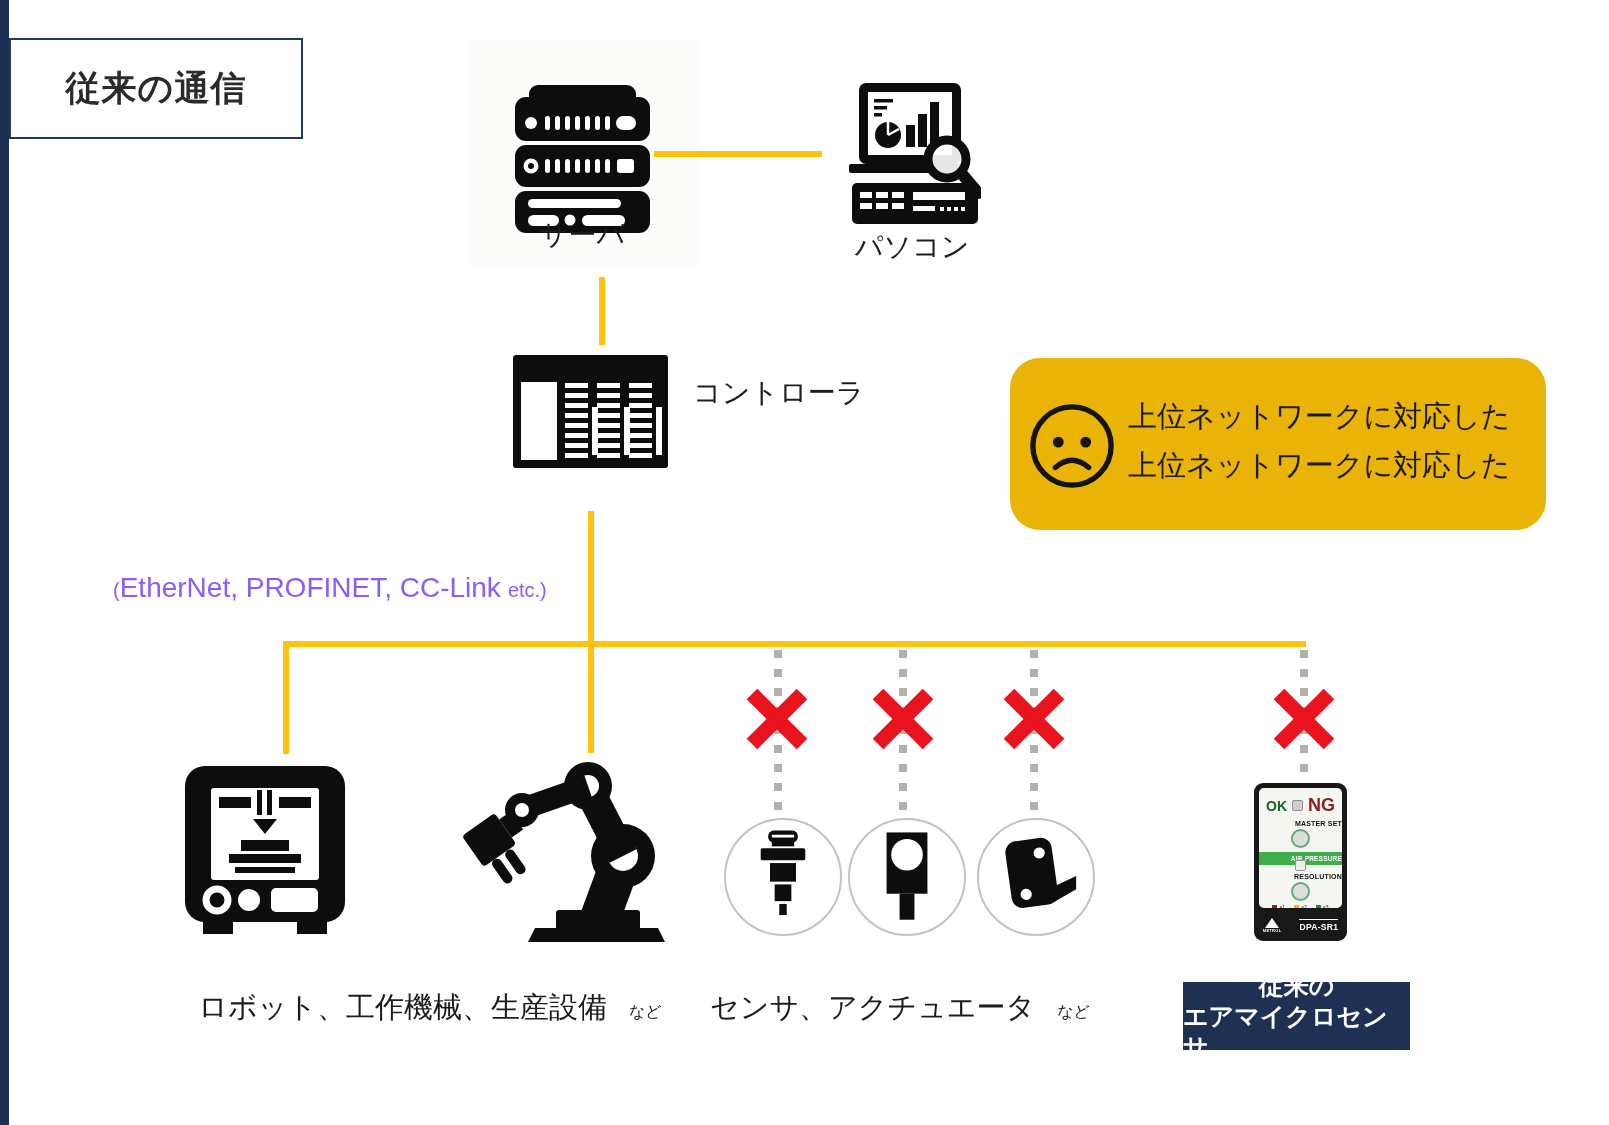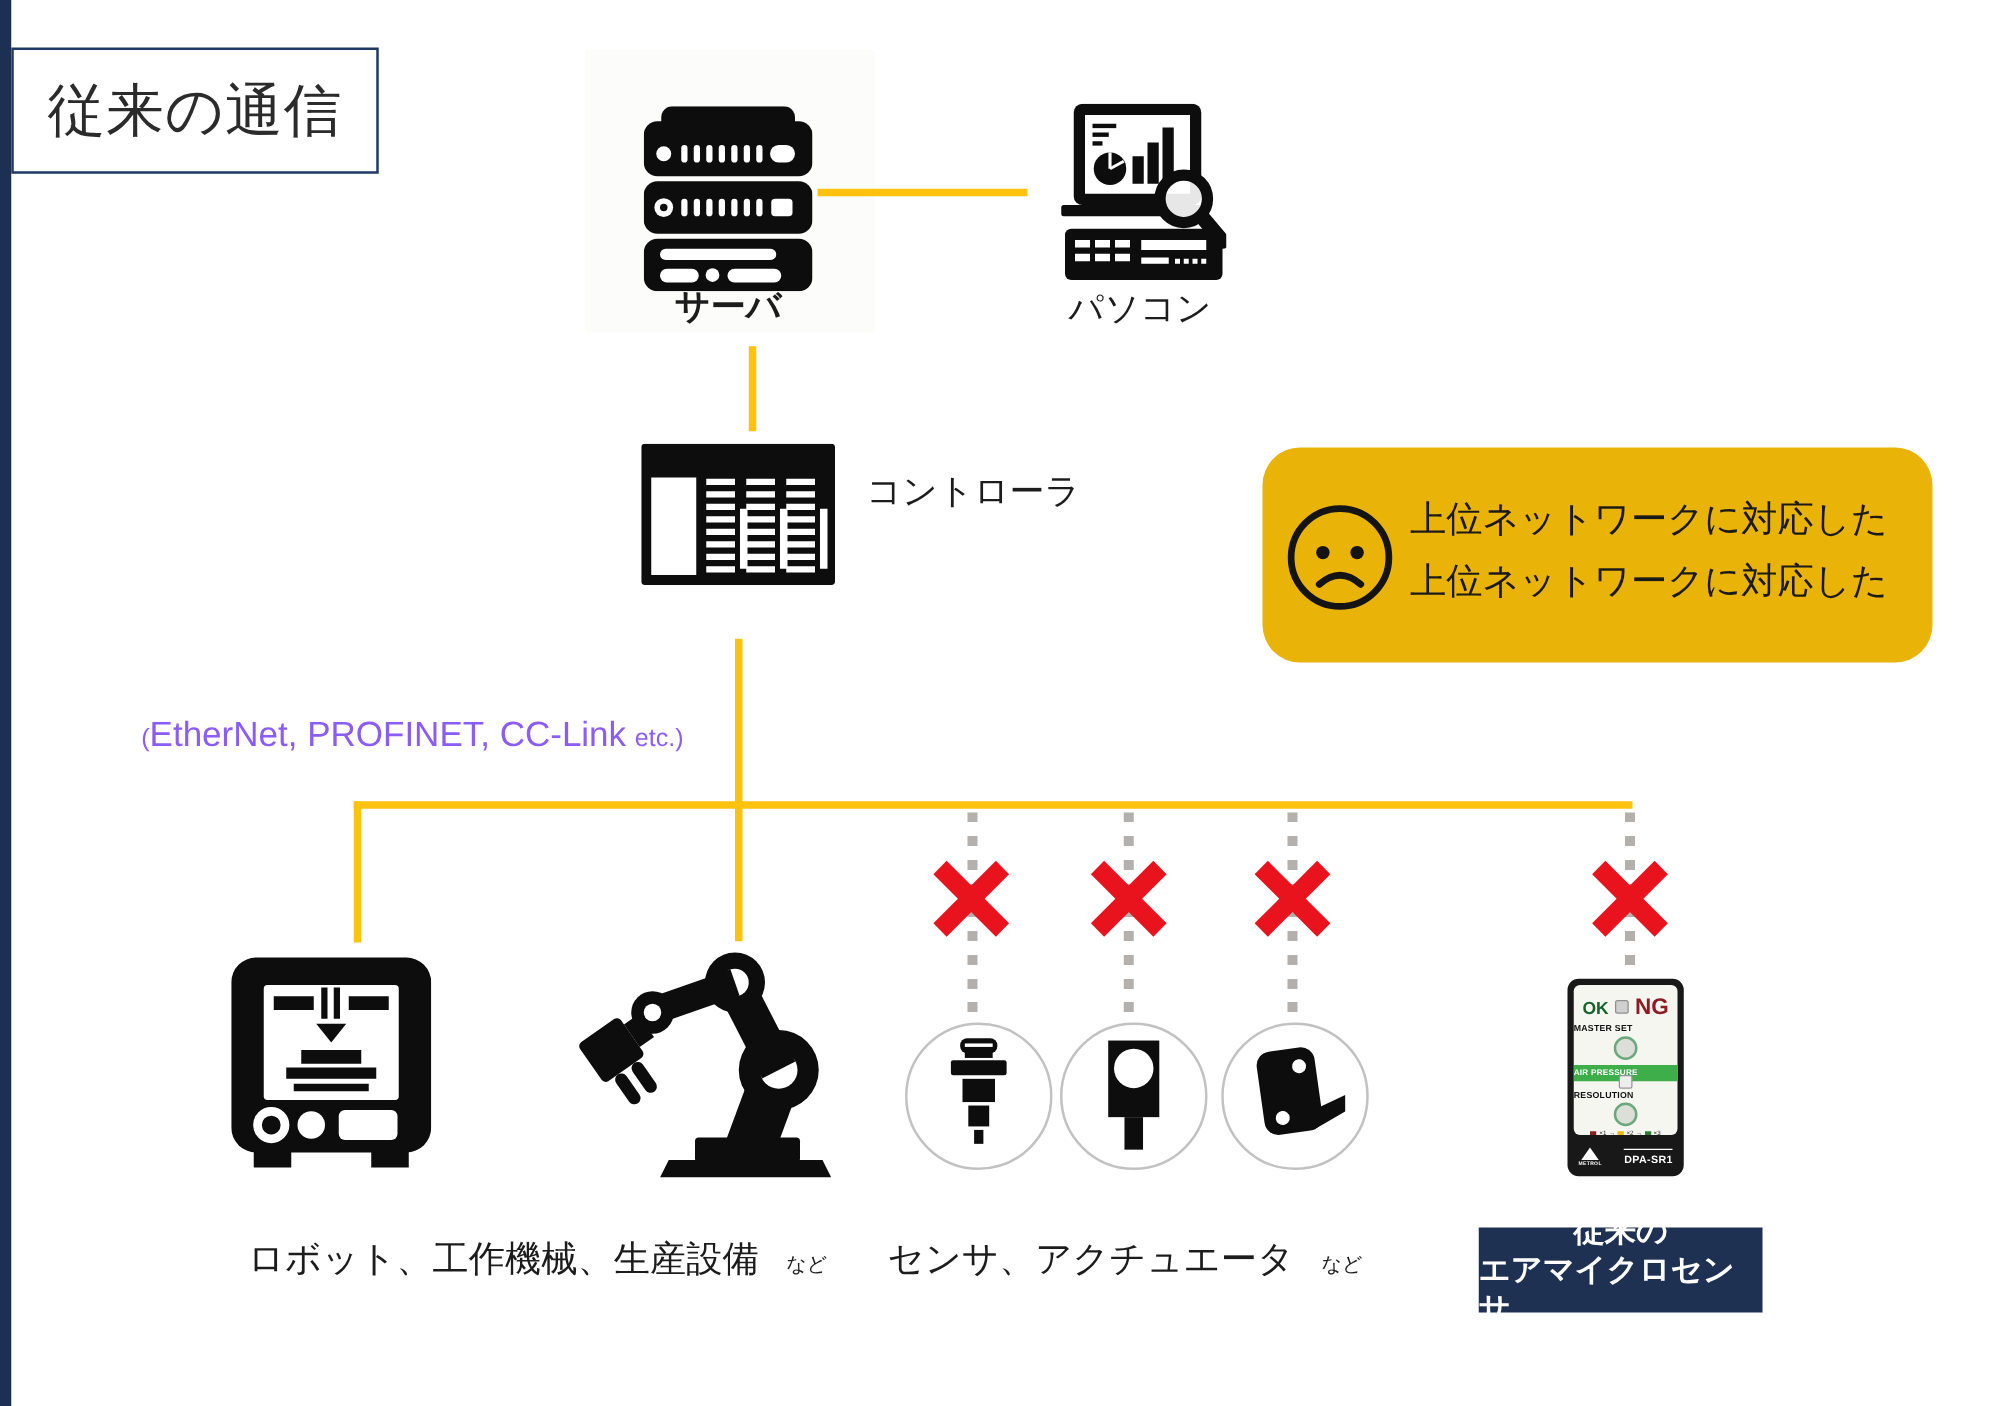--- a/index.html
+++ b/index.html
@@ -4,21 +4,21 @@
 <style>
   html,body{margin:0;padding:0;background:#ffffff;}
   body{font-family:"Liberation Sans","DejaVu Sans",sans-serif;color:#222;}
   .canvas{position:relative;width:1609px;height:1125px;background:#ffffff;overflow:hidden;}
   .abs{position:absolute;}
 
   
   .left-bar{left:0;top:0;width:9px;height:1125px;background:#1E2F54;}
   .title-box{left:9px;top:38px;width:290px;height:97px;border:2px solid #203864;background:#fff;
              display:flex;align-items:center;justify-content:center;}
-  .title-box span{font-size:46px;font-weight:400;color:#2b2b2b;letter-spacing:1px;}
+  .title-box span{font-size:35px;font-weight:700;color:#2b2b2b;letter-spacing:1px;}
 
   
   .yline{background:#FFC20E;}
   .dotline{background:repeating-linear-gradient(to bottom,#b3b0ad 0 8px,transparent 8px 19px);width:8px;}
 
   
   .node-label{font-size:28px;color:#1c1c1c;text-align:center;}
 
   .server-bg{left:468px;top:40px;width:232px;height:226px;background:#fcfcfb;}
 
@@ -34,21 +34,21 @@
   .group-label{font-size:29px;color:#1c1c1c;text-align:center;white-space:nowrap;}
   .group-label .suffix{font-size:16px;margin-left:22px;}
 
   
   .sensor-circle{width:114px;height:114px;border-radius:50%;border:2px solid #c2c2c2;background:#fff;
                  display:flex;align-items:center;justify-content:center;}
 
   
   .device{left:1254px;top:783px;width:93px;height:158px;background:#181818;border-radius:9px;}
   .device-face{position:absolute;left:5px;top:5px;width:83px;height:120px;background:#f6f6f1;border-radius:5px;
-               text-align:left;overflow:hidden;}
+               text-align:right;overflow:hidden;}
   .okng{display:flex;justify-content:center;align-items:center;gap:5px;margin-top:7px;}
   .okng .ok{font-size:14px;font-weight:800;color:#17622a;}
   .okng .ng{font-size:18px;font-weight:800;color:#8c1d22;}
   .okng .sq{width:9px;height:9px;background:#d0d0d0;border:1px solid #8f8f8f;border-radius:2px;}
   .dev-caption-sm{font-size:7px;font-weight:700;color:#101010;margin-top:4px;letter-spacing:.2px;}
   .dev-btn{width:15px;height:15px;border-radius:50%;border:2px solid #6aa97c;background:#dcdfd8;margin:2px auto 0;}
   .dev-band{margin-top:4px;height:13px;background:#3EAE4B;color:#fff;font-size:6.5px;font-weight:700;line-height:13px;letter-spacing:.2px;}
   .dev-sq2{width:9px;height:9px;background:#ededed;border:1px solid #979797;border-radius:2px;margin:-5px auto 0;position:relative;}
   .dev-inds{display:flex;justify-content:center;align-items:center;gap:2px;margin-top:3px;font-size:5px;color:#222;}
   .ind-sq{width:5px;height:5px;display:inline-block;}
@@ -125,21 +125,21 @@
       <rect x="60" y="74" width="5" height="14" rx="2.5" fill="#fff"></rect>
     <rect x="70" y="74" width="5" height="14" rx="2.5" fill="#fff"></rect>
       <rect x="80" y="74" width="5" height="14" rx="2.5" fill="#fff"></rect>
     <rect x="90" y="74" width="5" height="14" rx="2.5" fill="#fff"></rect>
     <rect x="102" y="74" width="17" height="14" rx="3" fill="#fff"></rect>
     <rect x="13" y="114" width="93" height="9" rx="4.5" fill="#fff"></rect>
     <rect x="13" y="130" width="31" height="11" rx="5.5" fill="#fff"></rect>
     <circle cx="55" cy="135" r="5.5" fill="#fff"></circle>
     <rect x="67" y="130" width="43" height="11" rx="5.5" fill="#fff"></rect>
   </svg>
-  <div class="abs node-label" style="left:515px;top:226px;width:135px;font-weight:bold;">サーバ</div>
+  <div class="abs node-label" style="left:515px;top:216px;width:135px;">サーバ</div>
 
   <svg class="abs" style="left:843px;top:83px;" width="138" height="150" viewBox="0 0 138 150">
     <rect x="16" y="0" width="102" height="81" rx="7" fill="#0d0d0d"></rect>
     <rect x="25" y="9" width="84" height="63" fill="#fff"></rect>
     <rect x="31" y="16" width="19" height="3.5" fill="#0d0d0d"></rect>
     <rect x="31" y="23" width="13" height="3.5" fill="#0d0d0d"></rect>
     <rect x="31" y="30" width="8" height="3.5" fill="#0d0d0d"></rect>
     <circle cx="45" cy="52" r="13" fill="#0d0d0d"></circle>
     <line x1="45" y1="52" x2="45" y2="39" stroke="#fff" stroke-width="2.5"></line>
     <line x1="45" y1="52" x2="56" y2="46" stroke="#fff" stroke-width="2.5"></line>

